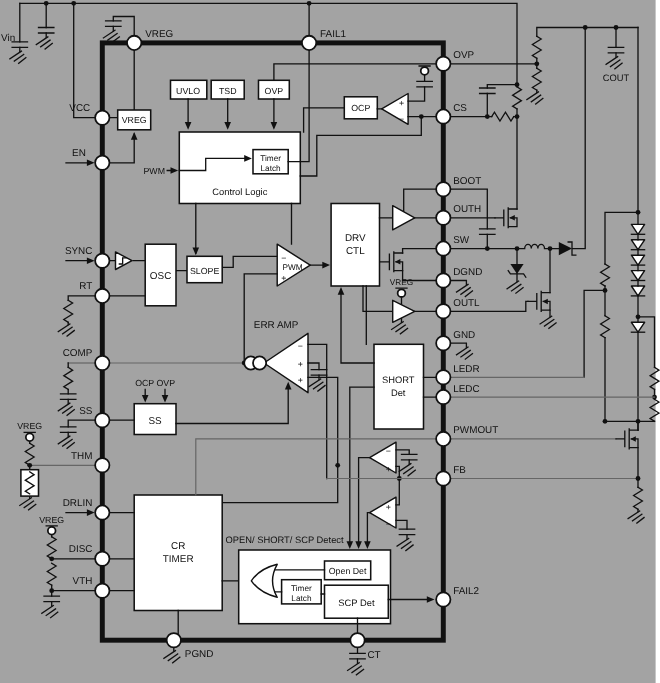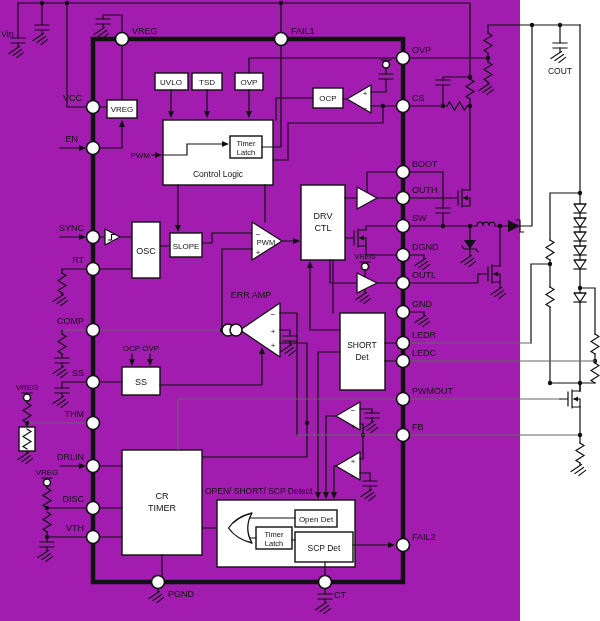--- a/index.html
+++ b/index.html
@@ -1,16 +1,16 @@
 <!DOCTYPE html>
 <html><head>
 <meta charset="utf-8">
 <style>
   html,body{margin:0;padding:0;background:#fff}
-  .stage{width:520px;height:621px;position:relative;background:#a21caf}
+  .stage{width:596px;height:621px;position:relative;background:#a3a3a3}
   text{fill:#111;font-family:"Liberation Sans",sans-serif}
   .w{stroke:#111;stroke-width:1.2;fill:none;stroke-linecap:square}
   .wg{stroke:#666;stroke-width:1.1;fill:none;stroke-linecap:square}
   .blk{fill:#fff;stroke:#111;stroke-width:1.4}
   .tri{fill:#fff;stroke:#111;stroke-width:1.3;stroke-linejoin:round}
   .chip{fill:none;stroke:#111;stroke-width:4.5}
   .pin{fill:#fff;stroke:#111;stroke-width:1.6}
   .dot{fill:#111;stroke:none}
   .solid{fill:#111;stroke:none}
   .t9{font-size:9px}.t8{font-size:8px}.t75{font-size:7.5px}.t85{font-size:8.5px}

